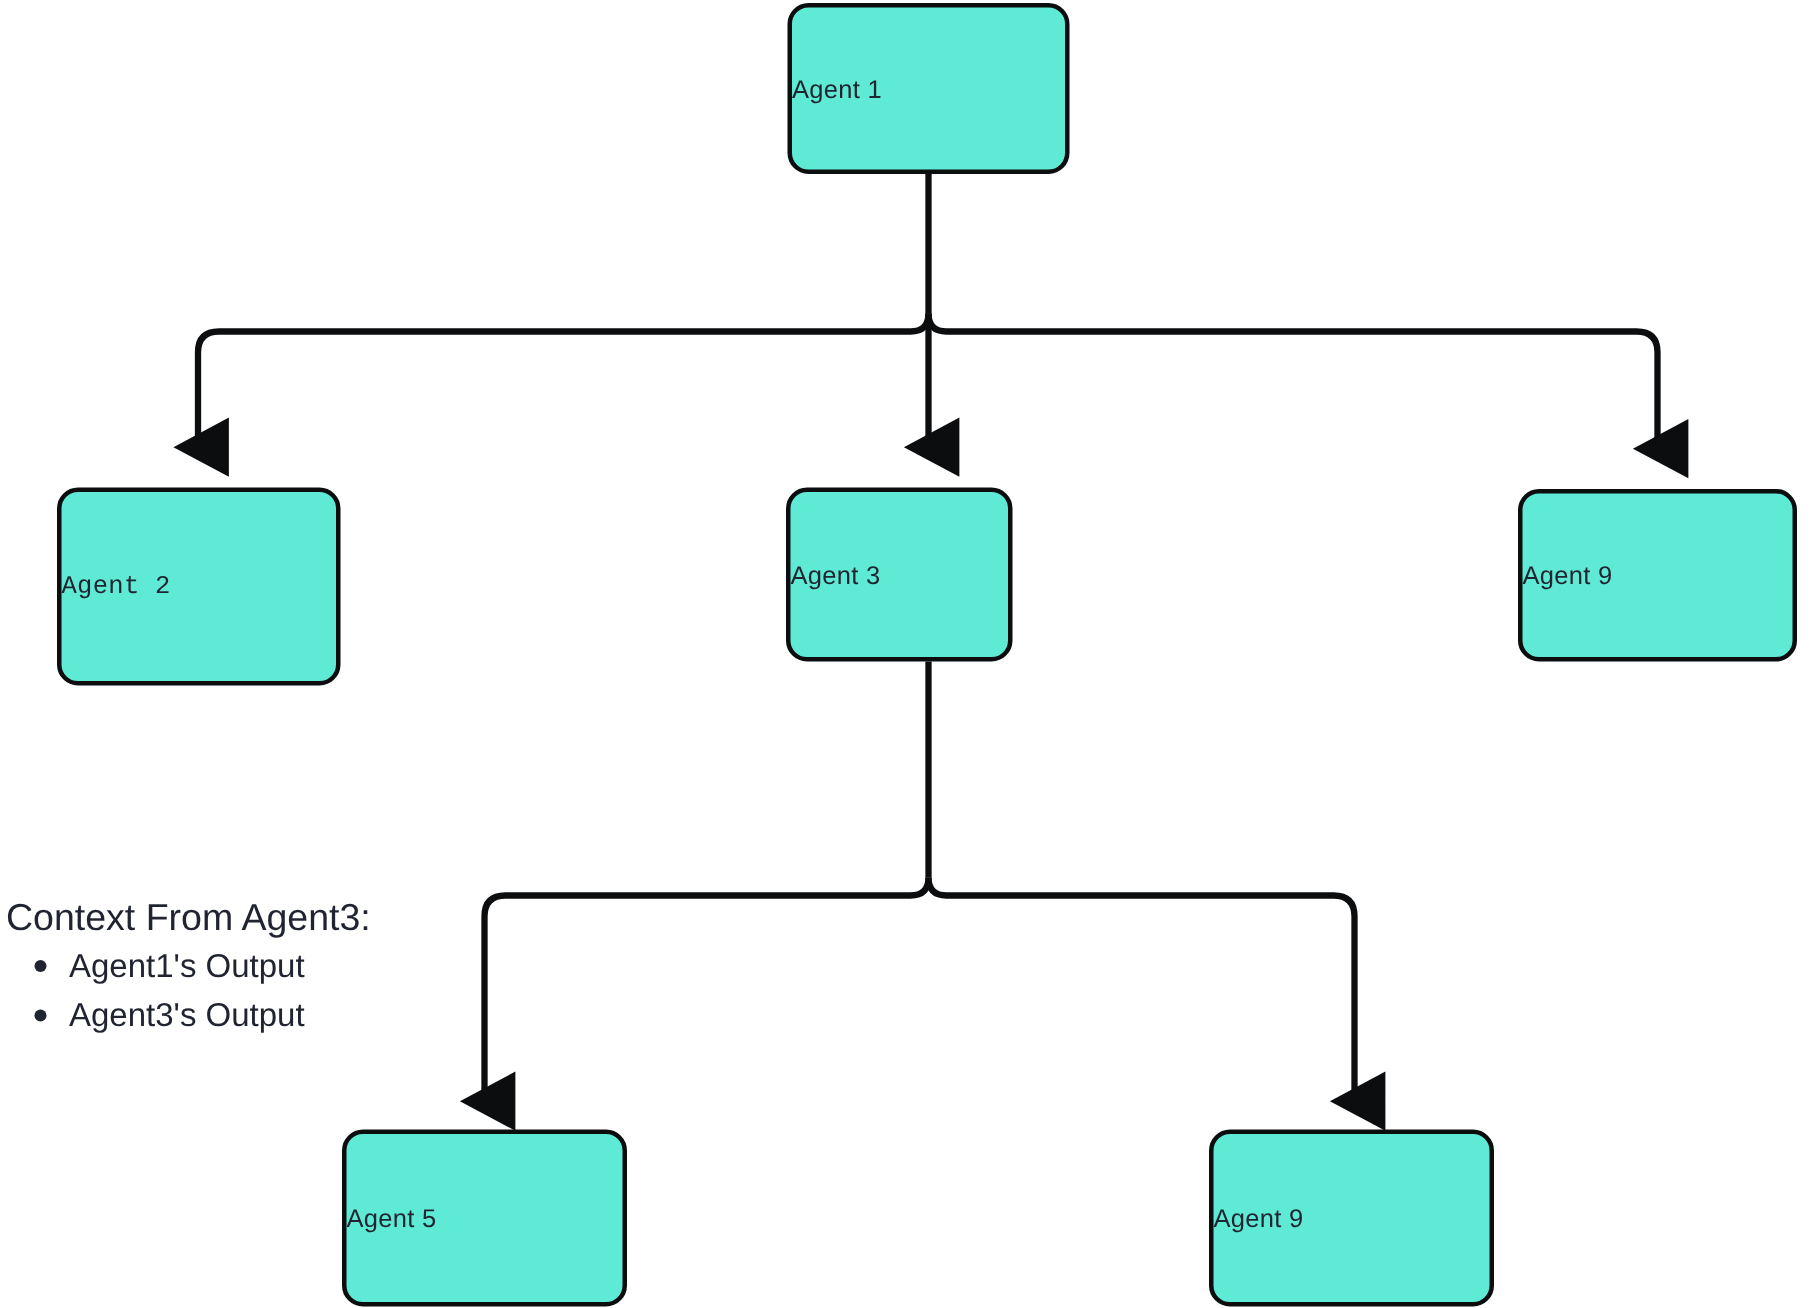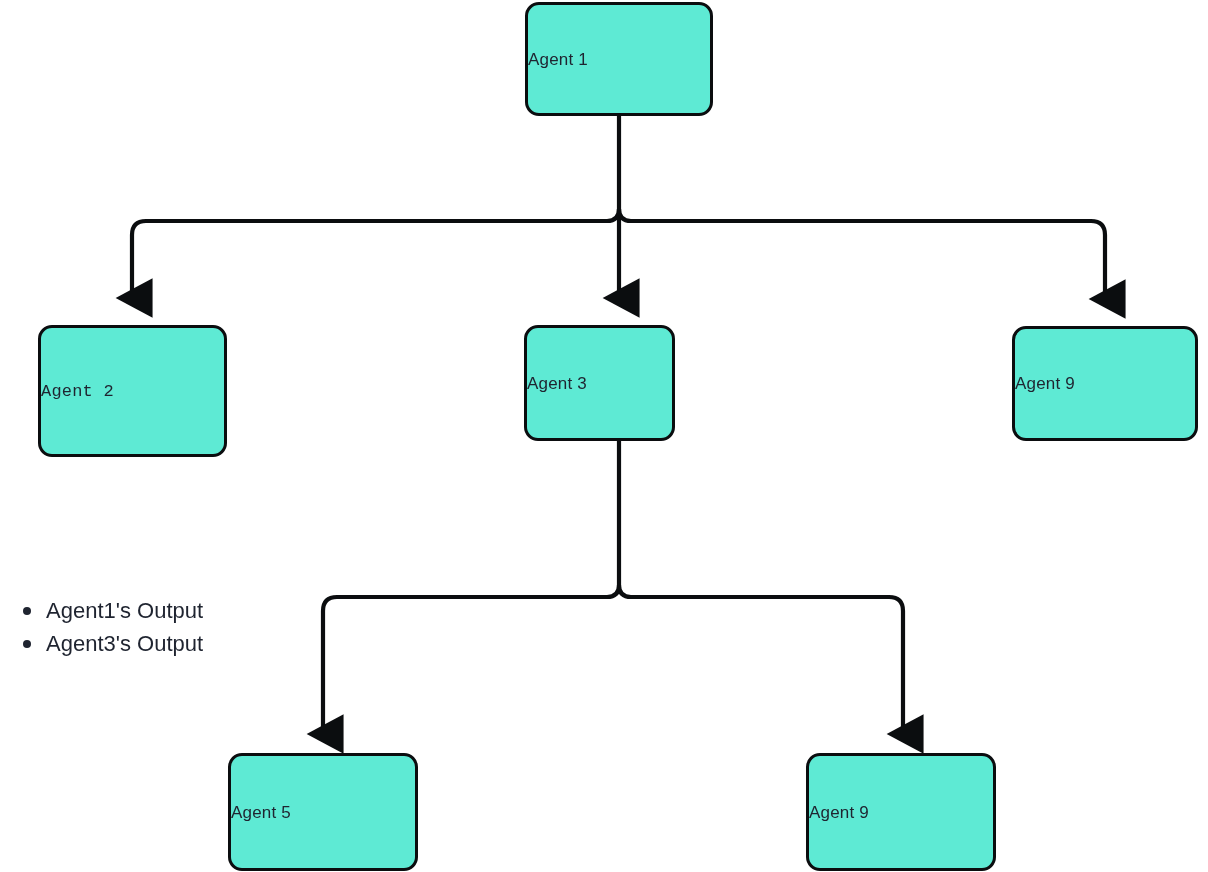--- a/index.html
+++ b/index.html
@@ -126,20 +126,21 @@
 
   <div class="node" style="left:228px; top:753px; width:190px; height:118px;">
     <span>Agent 5</span>
   </div>
 
   <div class="node" style="left:806px; top:753px; width:190px; height:118px;">
     <span>Agent 9</span>
   </div>
 
   <div class="annotation" style="left:4px; top:600px;">
+    <p class="annotation-title">Context From Agent3:</p>
     <ul class="annotation-list">
       <li>
         <span class="bullet"></span>
         <span>Agent1's Output</span>
       </li>
       <li>
         <span class="bullet"></span>
         <span>Agent3's Output</span>
       </li>
     </ul>

